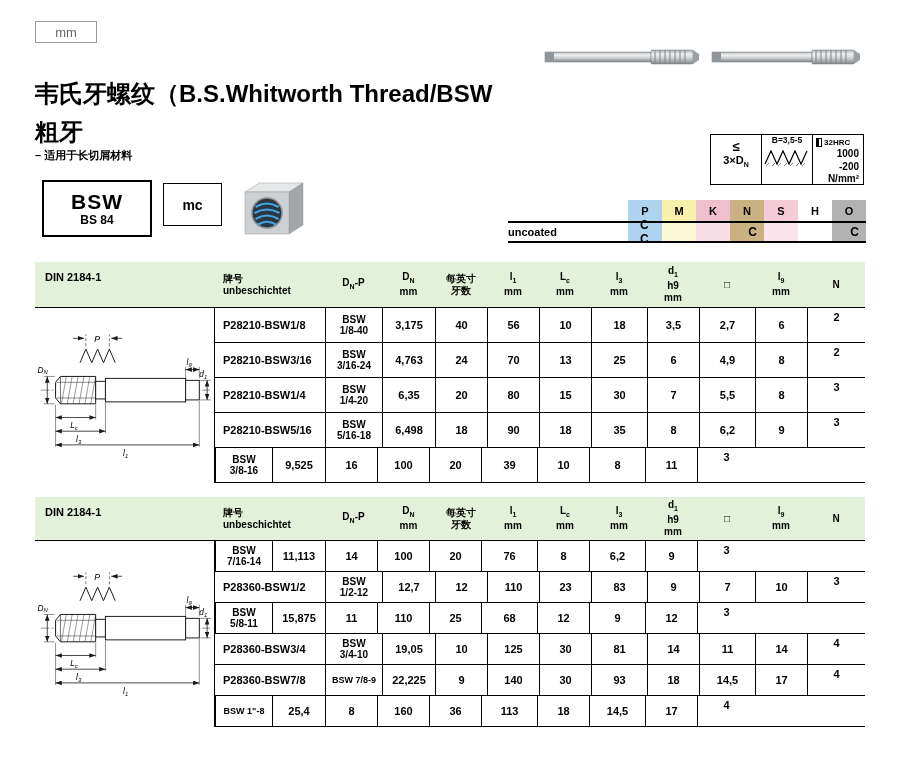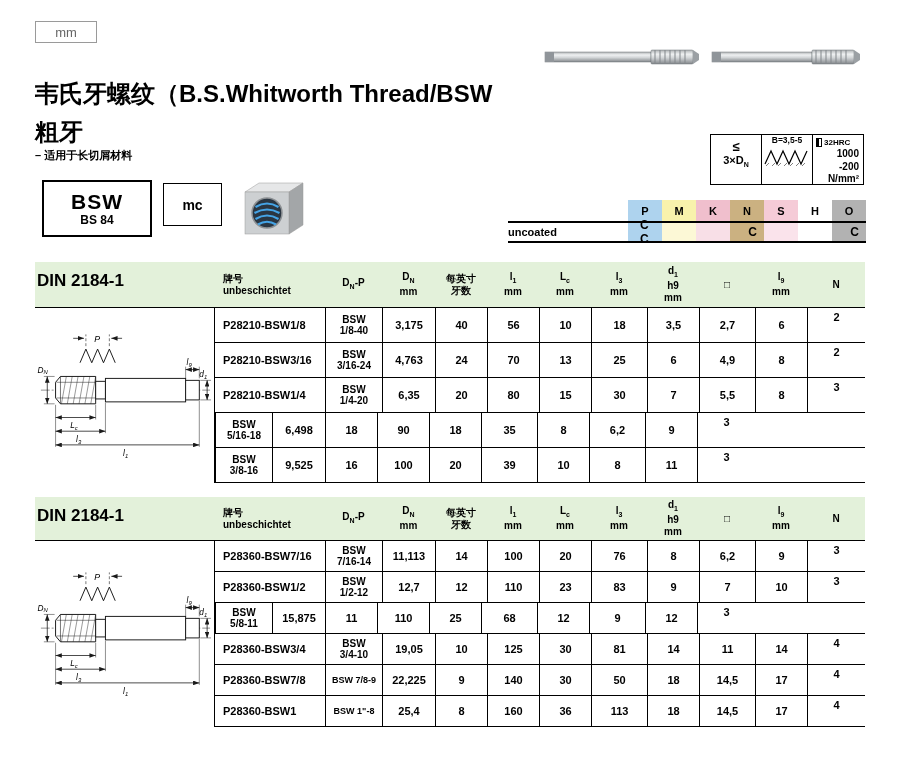--- a/index.html
+++ b/index.html
@@ -44,21 +44,21 @@
               font-size:11px; font-weight:bold; }
   .mat-marks { display:flex; border-top:2px solid #000; border-bottom:2px solid #000; height:22px; }
   .mat-label { width:120px; flex-shrink:0; display:flex; align-items:center; font-size:11px; font-weight:bold; }
   .mat-mark { font-size:12px; letter-spacing:1px;padding-left:12px; }
 
   .din-table { width:830px; background:#fff; }
   .t1 { left:35px; top:262px; }
   .t2 { left:35px; top:497px; }
   .din-header { background:#e3f1da; display:flex; border-bottom:1px solid #000; height:46px; }
   .t2 .din-header { height:44px; }
-  .din-title { width:180px; flex-shrink:0; font-size:17px; font-weight:bold; padding:9px 0 0 2px; }
+  .din-title { width:180px; flex-shrink:0; font-size:11px; font-weight:bold; padding:9px 0 0 10px; }
   .col-headers { display:flex; }
   .hcell { display:flex; flex-direction:column; justify-content:center; align-items:center;
            font-size:10px; font-weight:bold; line-height:1.2; flex-shrink:0; text-align:center; }
   .hcell.col0 { align-items:flex-start; padding-left:8px; text-align:left; }
   .hline { white-space:nowrap; }
   .sub { font-size:7px; vertical-align:sub; }
 
   .din-body { display:flex; }
   .drawing-panel { width:180px; flex-shrink:0; border-right:1px solid #000;
                    display:flex; align-items:center; justify-content:center; }
@@ -376,20 +376,21 @@
             <div class="tcell col3">20</div>
             <div class="tcell col4">80</div>
             <div class="tcell col5">15</div>
             <div class="tcell col6">30</div>
             <div class="tcell col7">7</div>
             <div class="tcell col8">5,5</div>
             <div class="tcell col9">8</div>
             <div class="tcell c-n col10">3</div>
           </div>
           <div class="trow">
+            <div class="tcell c-name col0">P28210-BSW5/16</div>
             <div class="tcell c-size col1">
               <div>BSW</div>
               <div>5/16-18</div>
             </div>
             <div class="tcell col2">6,498</div>
             <div class="tcell col3">18</div>
             <div class="tcell col4">90</div>
             <div class="tcell col5">18</div>
             <div class="tcell col6">35</div>
             <div class="tcell col7">8</div>
@@ -465,21 +466,20 @@
         </div>
     </div>
     <div class="din-body">
       <div class="drawing-panel">
         <svg class="drawing" viewBox="0 0 180 140">
             <use href="#tapdrawing" xlink:href="#tapdrawing"></use>
           </svg>
       </div>
       <div class="rows">
           <div class="trow">
-            <div class="tcell c-name col0">P28360-BSW7/16</div>
             <div class="tcell c-size col1">
               <div>BSW</div>
               <div>7/16-14</div>
             </div>
             <div class="tcell col2">11,113</div>
             <div class="tcell col3">14</div>
             <div class="tcell col4">100</div>
             <div class="tcell col5">20</div>
             <div class="tcell col6">76</div>
             <div class="tcell col7">8</div>
@@ -536,28 +536,27 @@
           </div>
           <div class="trow">
             <div class="tcell c-name col0">P28360-BSW7/8</div>
             <div class="tcell c-size col1 oneline">
               <div>BSW 7/8-9</div>
             </div>
             <div class="tcell col2">22,225</div>
             <div class="tcell col3">9</div>
             <div class="tcell col4">140</div>
             <div class="tcell col5">30</div>
-            <div class="tcell col6">50</div>
+            <div class="tcell col6">93</div>
             <div class="tcell col7">18</div>
             <div class="tcell col8">14,5</div>
             <div class="tcell col9">17</div>
             <div class="tcell c-n col10">4</div>
           </div>
           <div class="trow">
-            <div class="tcell c-name col0">P28360-BSW1</div>
             <div class="tcell c-size col1 oneline">
               <div>BSW 1"-8</div>
             </div>
             <div class="tcell col2">25,4</div>
             <div class="tcell col3">8</div>
             <div class="tcell col4">160</div>
             <div class="tcell col5">36</div>
             <div class="tcell col6">113</div>
             <div class="tcell col7">18</div>
             <div class="tcell col8">14,5</div>

